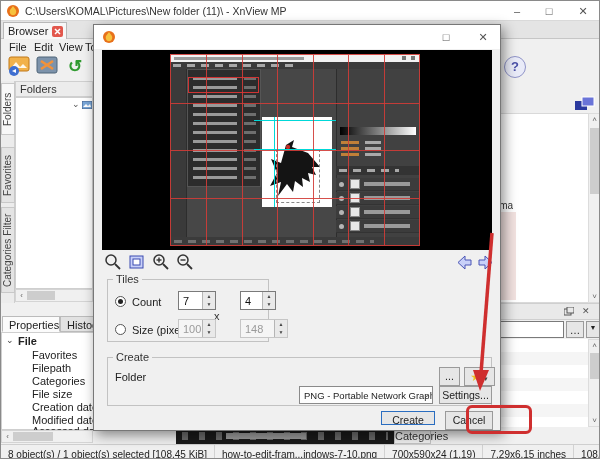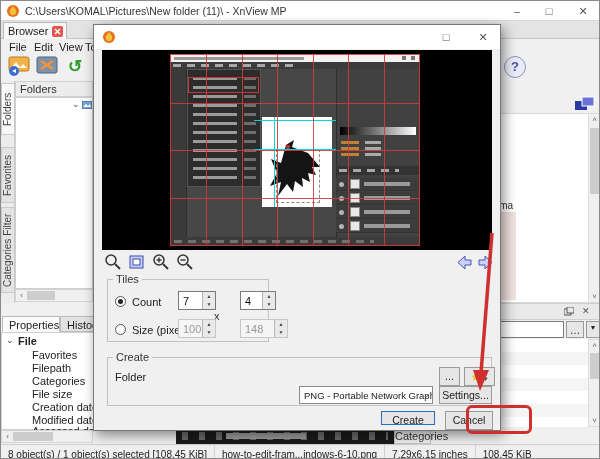--- a/index.html
+++ b/index.html
@@ -191,21 +191,22 @@
   </div>
 
   <div class="abs filmstrip" style="left:175px;top:427px;width:218px;height:16px">
     <div class="abs filmdots" style="left:6px;top:4px;width:206px;height:8px"></div>
     <div class="abs" style="left:50px;top:5px;width:80px;height:6px;background:#9a9a9a"></div>
   </div>
   <div class="btab" style="left:393px;width:37px">Categories</div>
 
   <div class="abs statusbar">
     <div class="cell">8 object(s) / 1 object(s) selected [108.45 KiB]</div>
-    <div class="cell">how-to-edit-fram...indows-6-10.png</div>
+    <div class="cell">how-to-edit-fram...indows-7-10.png</div>
+    <div class="cell">700x590x24 (1.19)</div>
     <div class="cell">7.29x6.15 inches</div>
     <div class="cell" style="border-right:none">108.45 KiB</div>
   </div>
 
   <div class="abs dialog">
     <div class="dlg-title">
       <svg class="abs" style="left:8px;top:5px" width="14" height="14">
           <circle cx="7" cy="7" r="6" fill="#e8701a"></circle>
           <path d="M7 2 C9 5 11 6 10 9 C9 12 5 12 4 9 C3 6 5 5 7 2Z" fill="#f6c23e"></path>
         </svg>

